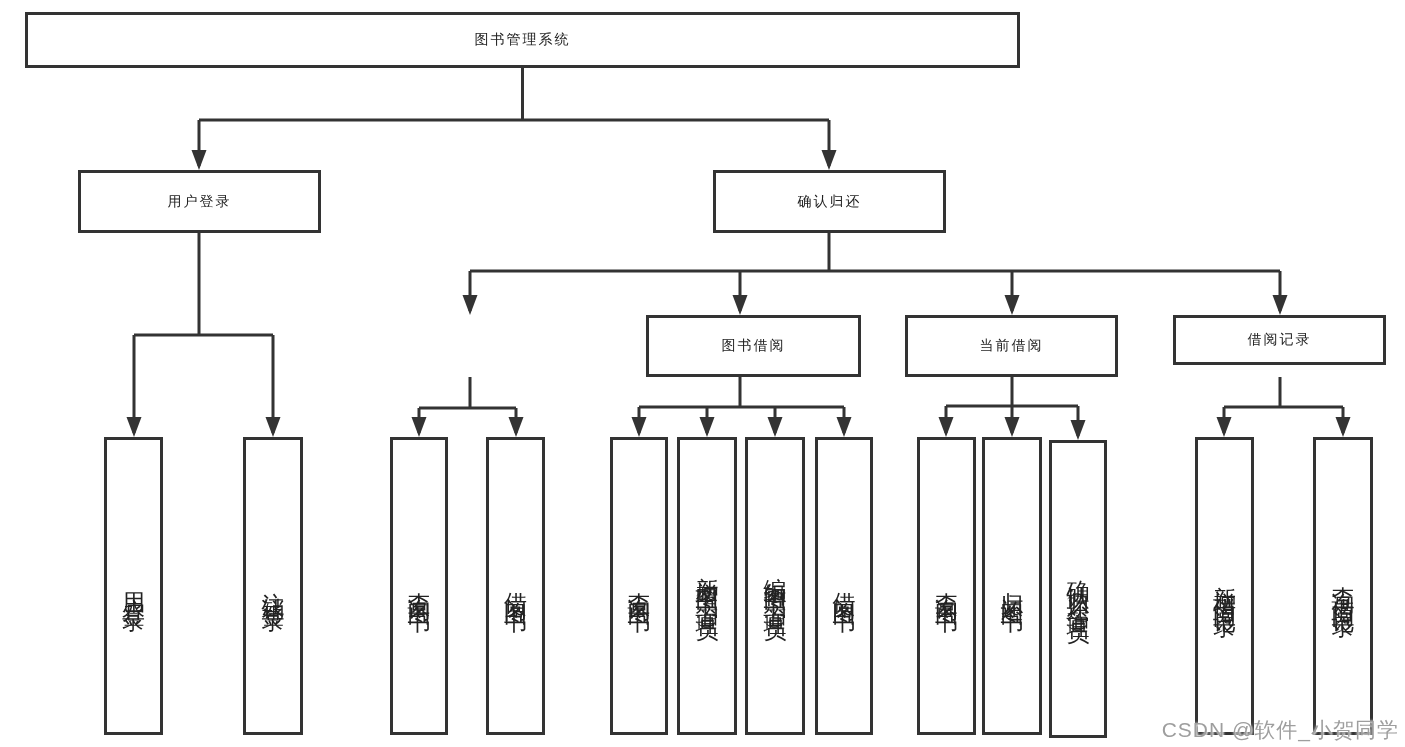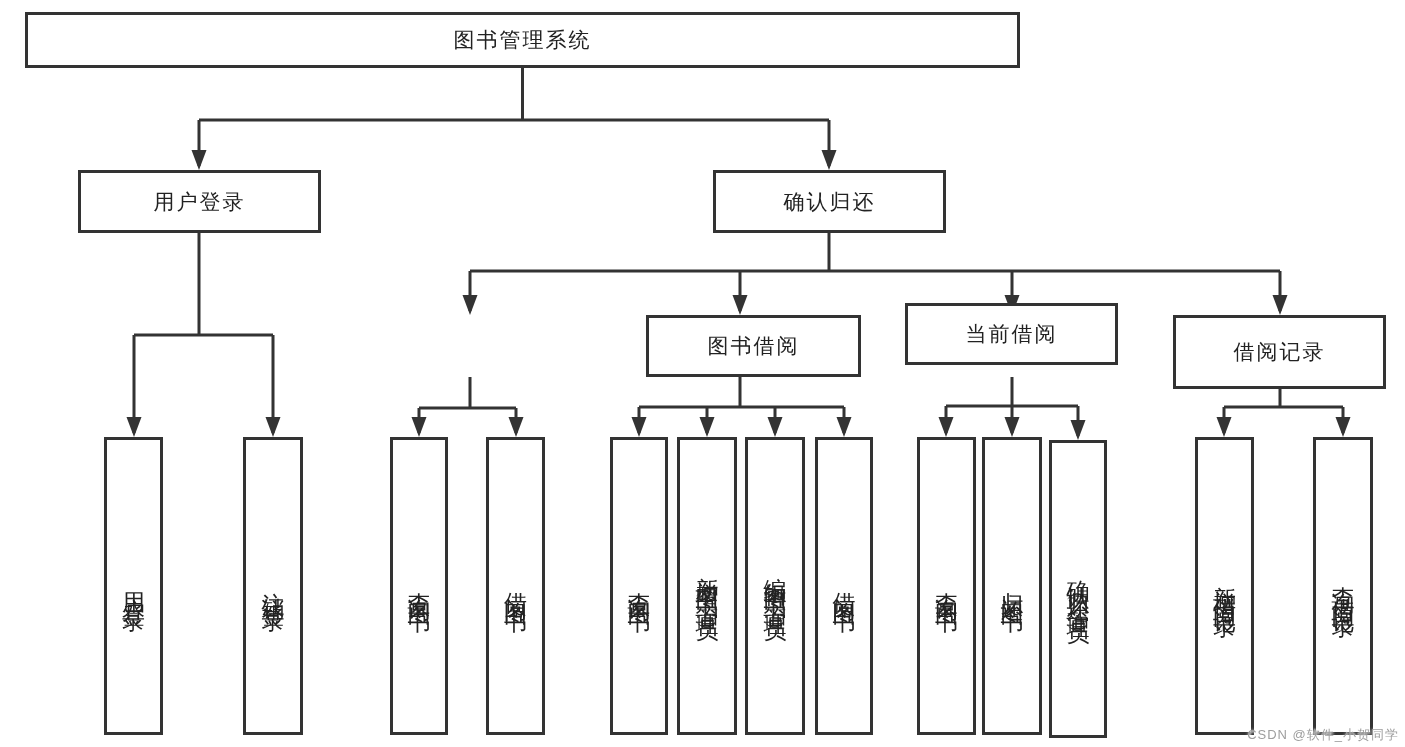--- a/index.html
+++ b/index.html
@@ -15,34 +15,34 @@
   .connectors polygon{fill:var(--line,#333333);stroke:none;}
   .node{
     position:absolute;
     box-sizing:border-box;
     background:#ffffff;
     border:3px solid var(--line,#333333);
     display:flex;align-items:center;justify-content:center;
     color:var(--text,#222222);
   }
   .node-h span{
-    font-size:21px;
+    font-size:14px;
     letter-spacing:2px;
     white-space:nowrap;
   }
   .node-v span{
     writing-mode:vertical-rl;
     font-size:23px;
     letter-spacing:6px;
     line-height:1;
   }
   .watermark{
     position:absolute;
     right:6px;bottom:3px;
-    font-size:13px;
+    font-size:21px;
     color:var(--watermark,#9e9e9e);
     letter-spacing:1px;
     text-shadow:0 0 3px rgba(255,255,255,.9), 1px 1px 2px rgba(255,255,255,.9);
     white-space:nowrap;
   }
 </style>
 </head>
 <body>
 
 <div class="canvas">
@@ -97,24 +97,24 @@
   <div class="node node-h" style="left:78px;top:170px;width:243px;height:63px">
     <span>用户登录</span>
   </div>
   <div class="node node-h" style="left:713px;top:170px;width:233px;height:63px">
     <span>确认归还</span>
   </div>
 
   <div class="node node-h" style="left:646px;top:315px;width:215px;height:62px">
     <span>图书借阅</span>
   </div>
-  <div class="node node-h" style="left:905px;top:303px;width:213px;height:62px">
+  <div class="node node-h" style="left:905px;top:315px;width:213px;height:62px">
     <span>当前借阅</span>
   </div>
-  <div class="node node-h" style="left:1173px;top:315px;width:213px;height:74px">
+  <div class="node node-h" style="left:1173px;top:315px;width:213px;height:50px">
     <span>借阅记录</span>
   </div>
 
   <div class="node node-v" style="left:104px;top:437px;width:59px;height:298px">
     <span>用户登录</span>
   </div>
   <div class="node node-v" style="left:243px;top:437px;width:60px;height:298px">
     <span>注销登录</span>
   </div>
 

